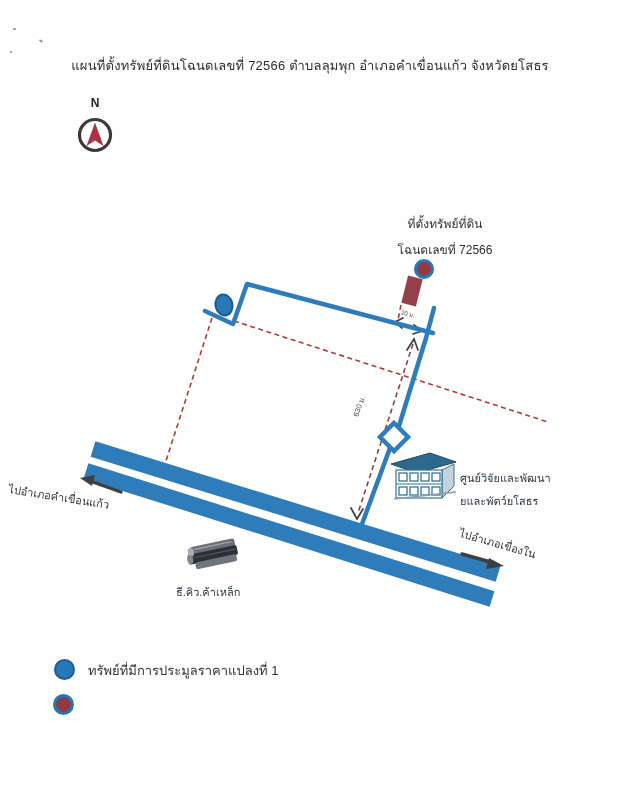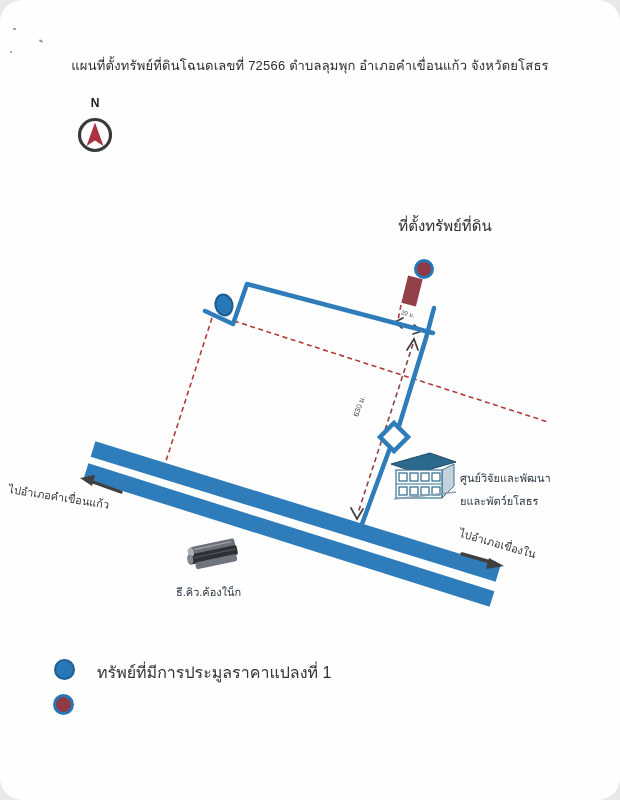--- a/index.html
+++ b/index.html
@@ -1,37 +1,37 @@
 <!DOCTYPE html>
 <html><head>
 <meta charset="utf-8">
 <style>
   html,body{margin:0;padding:0;background:#e8e8e8;}
   .page{
     position:relative;width:620px;height:800px;margin:0 auto;
     background:#fefefe;overflow:hidden;
-    font-family:"Liberation Sans", sans-serif;color:#2f2f2f;border-radius:22px;
+    font-family:"Liberation Sans", sans-serif;color:#2f2f2f;
   }
   .abs{position:absolute;}
   .title{top:55px;left:0;width:620px;text-align:center;font-size:13px;letter-spacing:.2px;}
   .north-n{top:96px;left:80px;width:30px;text-align:center;font-weight:bold;font-size:12px;color:#222;}
-  .site-line{width:130px;text-align:center;font-size:15px;}
+  .site-line{width:130px;text-align:center;font-size:12px;}
   .site-line1{top:214px;left:380px;}
   .site-line2{top:240px;left:380px;}
   .poi-label{font-size:11px;color:#2f3a44;}
   .rc-line1{top:469px;left:460px;}
   .rc-line2{top:492px;left:460px;}
   .steel-label{top:583px;left:176px;}
   .road-label{font-size:11px;color:#333;white-space:nowrap;}
   .road-west{top:480px;left:10px;transform:rotate(9deg);transform-origin:left top;}
   .road-east{top:524px;left:462px;transform:rotate(16deg);transform-origin:left top;}
   .meas{color:#4a4a4a;white-space:nowrap;}
   .d630{top:400px;left:348px;font-size:7.5px;transform:rotate(-70deg);}
   .d20{top:309px;left:401px;font-size:6px;transform:rotate(14deg);}
-  .legend-label{font-size:16px;color:#333;white-space:nowrap;margin-left:9px;}
+  .legend-label{font-size:13px;color:#333;white-space:nowrap;}
   .legend-dot{width:21px;height:21px;border-radius:50%;box-sizing:border-box;}
   .dot1{top:659px;left:54px;background:#2878b8;border:2.5px solid #1f5f96;}
   .dot2{top:694px;left:53px;background:#8f3a44;border:3px solid #2878b8;}
   .ll1{top:660px;left:88px;}
   .ll2{top:695px;left:88px;}
   .speck{background:#8a8a86;border-radius:50%;}
   svg{position:absolute;top:0;left:0;}
   .blue-line{stroke:#2e7cb9;stroke-width:4.5;fill:none;stroke-linecap:round;stroke-linejoin:round;}
   .road{stroke:#2e7cb9;stroke-width:16;fill:none;stroke-linecap:butt;}
   .reddash{stroke:#b23a3a;stroke-width:1.6;fill:none;stroke-dasharray:5 3.5;}
@@ -130,27 +130,28 @@
       <rect x="188" y="550" width="50" height="10" rx="2" fill="#2e3036"></rect>
       <rect x="194" y="559" width="42" height="7" rx="2" fill="#70747c"></rect>
       <ellipse cx="192" cy="548" rx="3" ry="4.5" fill="#a8aeb6"></ellipse>
       <ellipse cx="190" cy="555" rx="3" ry="4.5" fill="#84888f"></ellipse>
       <line x1="196" y1="546" x2="234" y2="546" stroke="#9ba0a8" stroke-width="1.4"></line>
       <line x1="194" y1="554" x2="236" y2="554" stroke="#55585f" stroke-width="1.2"></line>
     </g>
   </svg>
 
   <div class="abs site-line site-line1">ที่ตั้งทรัพย์ที่ดิน</div>
+  <div class="abs site-line site-line2">โฉนดเลขที่ 72566</div>
 
   <div class="abs meas d630">630 ม.</div>
   <div class="abs meas d20">20 ม.</div>
 
   <div class="abs poi-label rc-line1">ศูนย์วิจัยและพัฒนา</div>
   <div class="abs poi-label rc-line2">ยและพัตว์ยโสธร</div>
-  <div class="abs poi-label steel-label">ธี.คิว.ค้องใน็ก</div>
+  <div class="abs poi-label steel-label">ธี.คิว.ค้าเหล็ก</div>
 
   <div class="abs road-label road-west">ไปอำเภอคำเขื่อนแก้ว</div>
   <div class="abs road-label road-east">ไปอำเภอเขื่องใน</div>
 
   <div class="abs legend-dot dot1"></div>
   <div class="abs legend-label ll1">ทรัพย์ที่มีการประมูลราคาแปลงที่ 1</div>
   <div class="abs legend-dot dot2"></div>
 
 </div>
 

